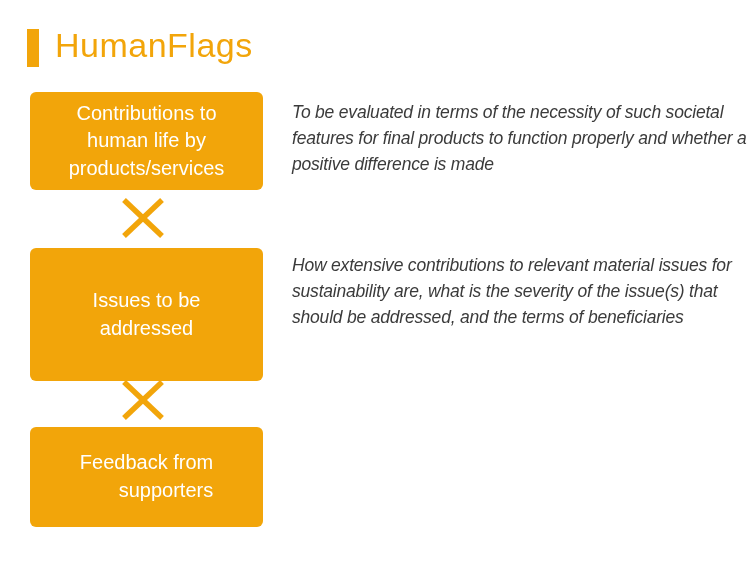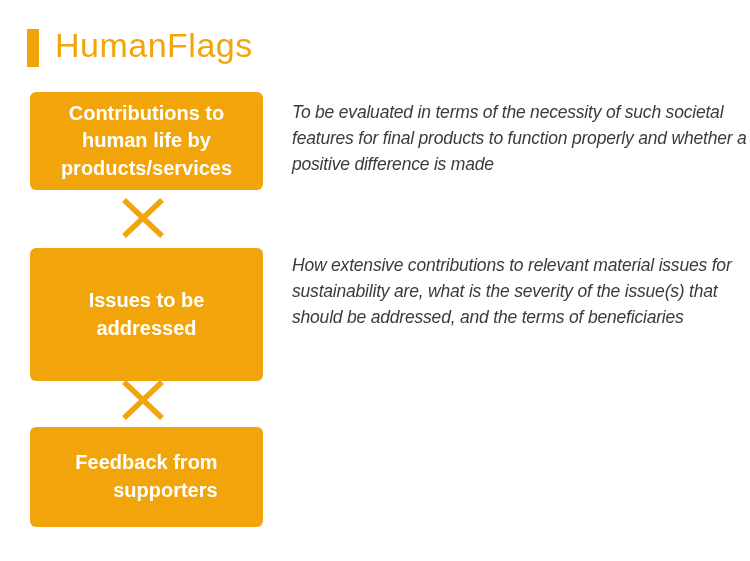--- a/index.html
+++ b/index.html
@@ -35,21 +35,21 @@
     letter-spacing: 0.5px;
     white-space: nowrap;
   }
   .flag-box {
     position: absolute;
     left: 30px;
     width: 233px;
     background: var(--accent);
     border-radius: 6px;
     color: var(--box-text);
-    font-weight: bold;
+    font-weight: normal;
     font-size: 20px;
     line-height: 1.38;
     text-align: center;
     display: flex;
     align-items: center;
     justify-content: center;
     white-space: pre-line;
     padding: 6px 10px;
   }
   .box-1 { top: 92px;  height: 98px; }

